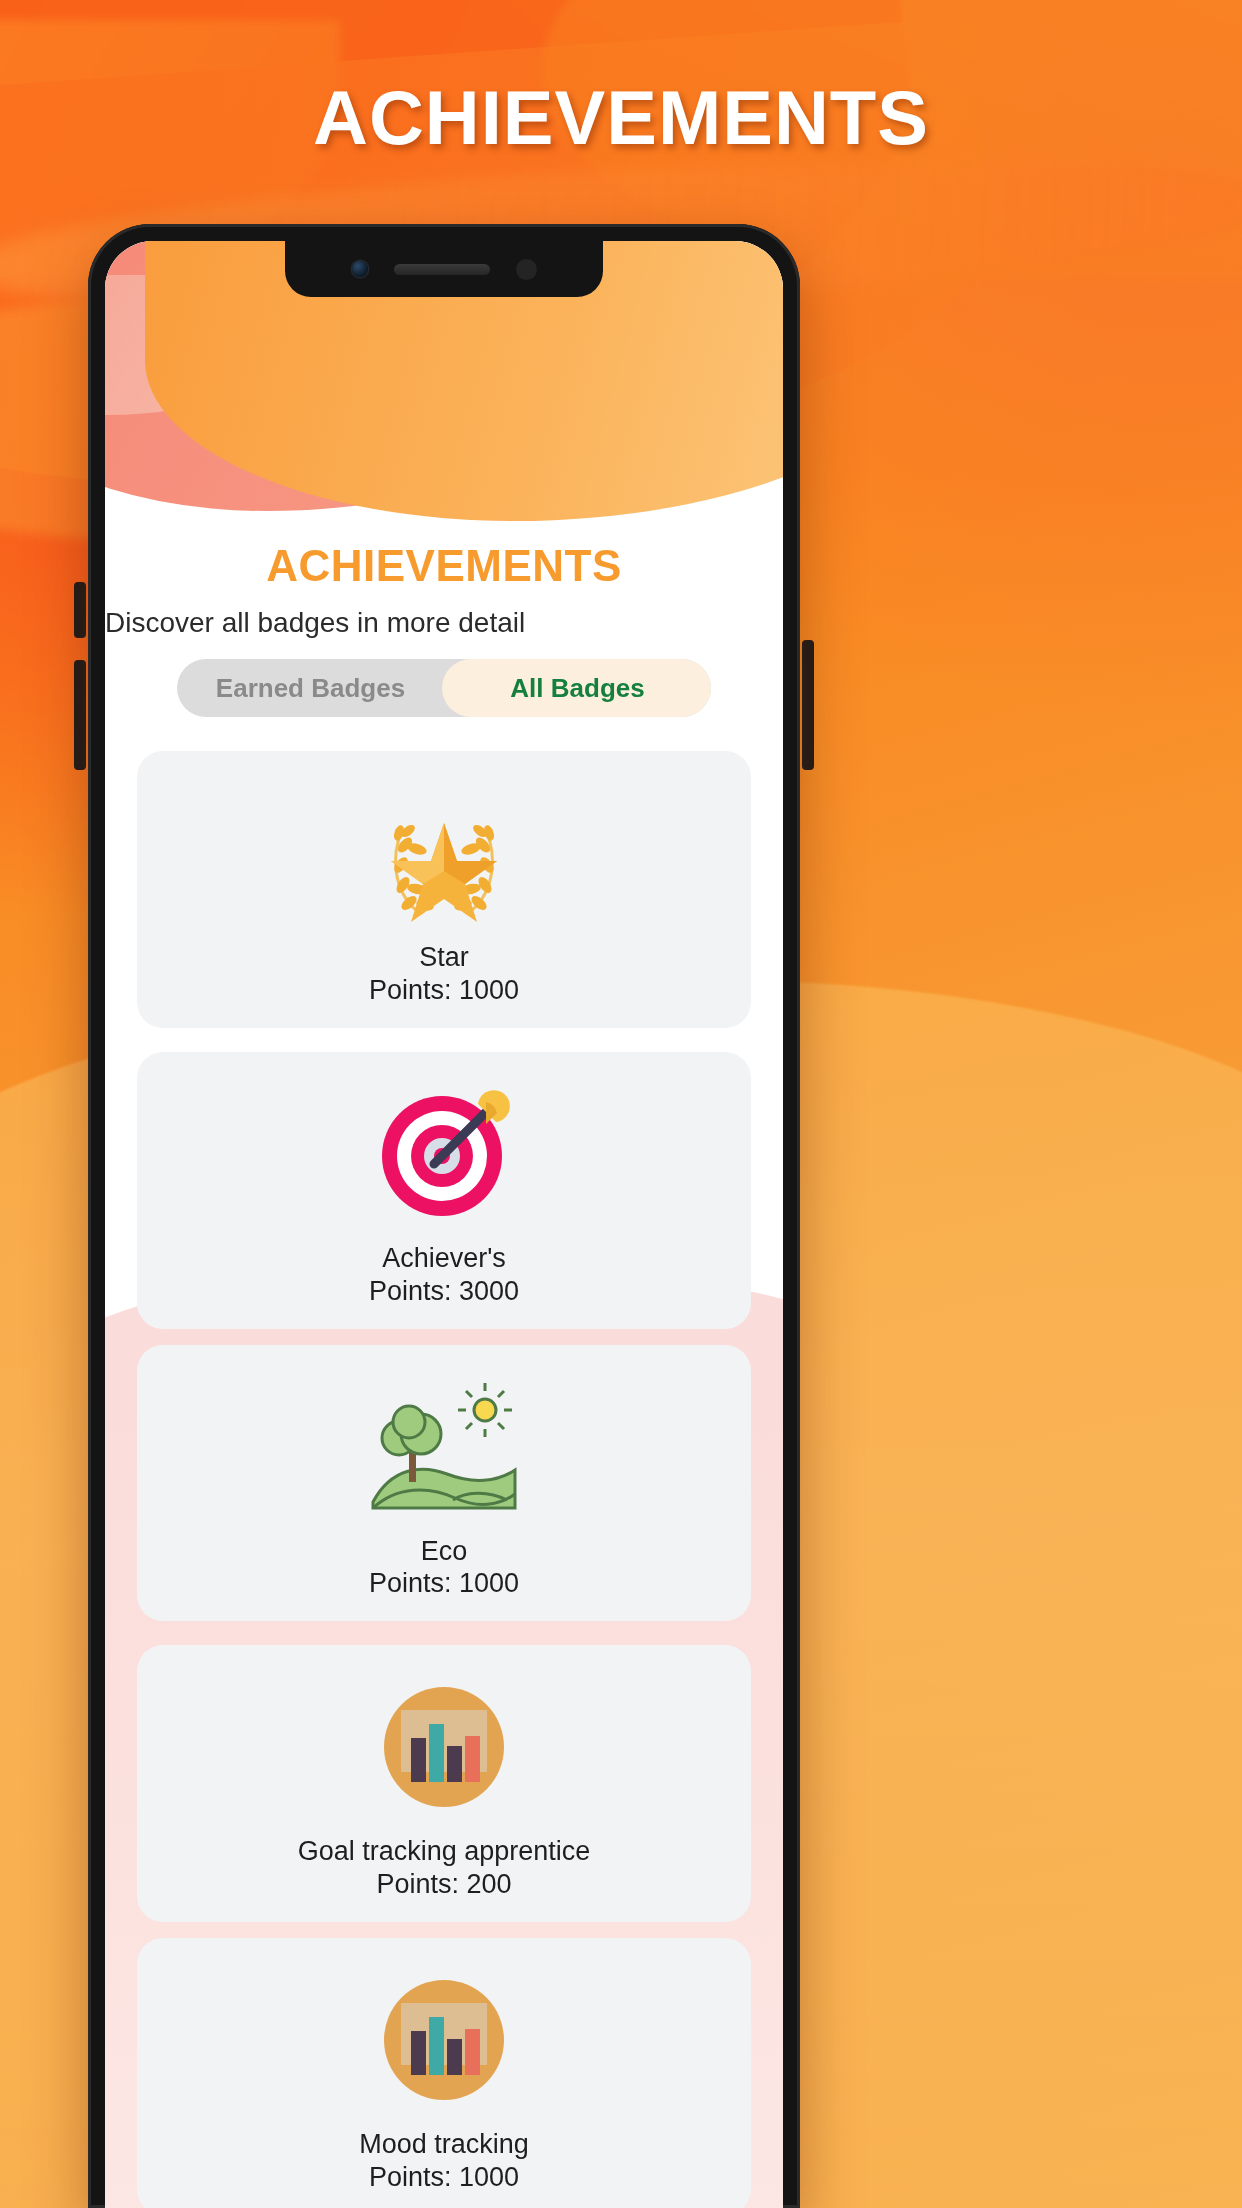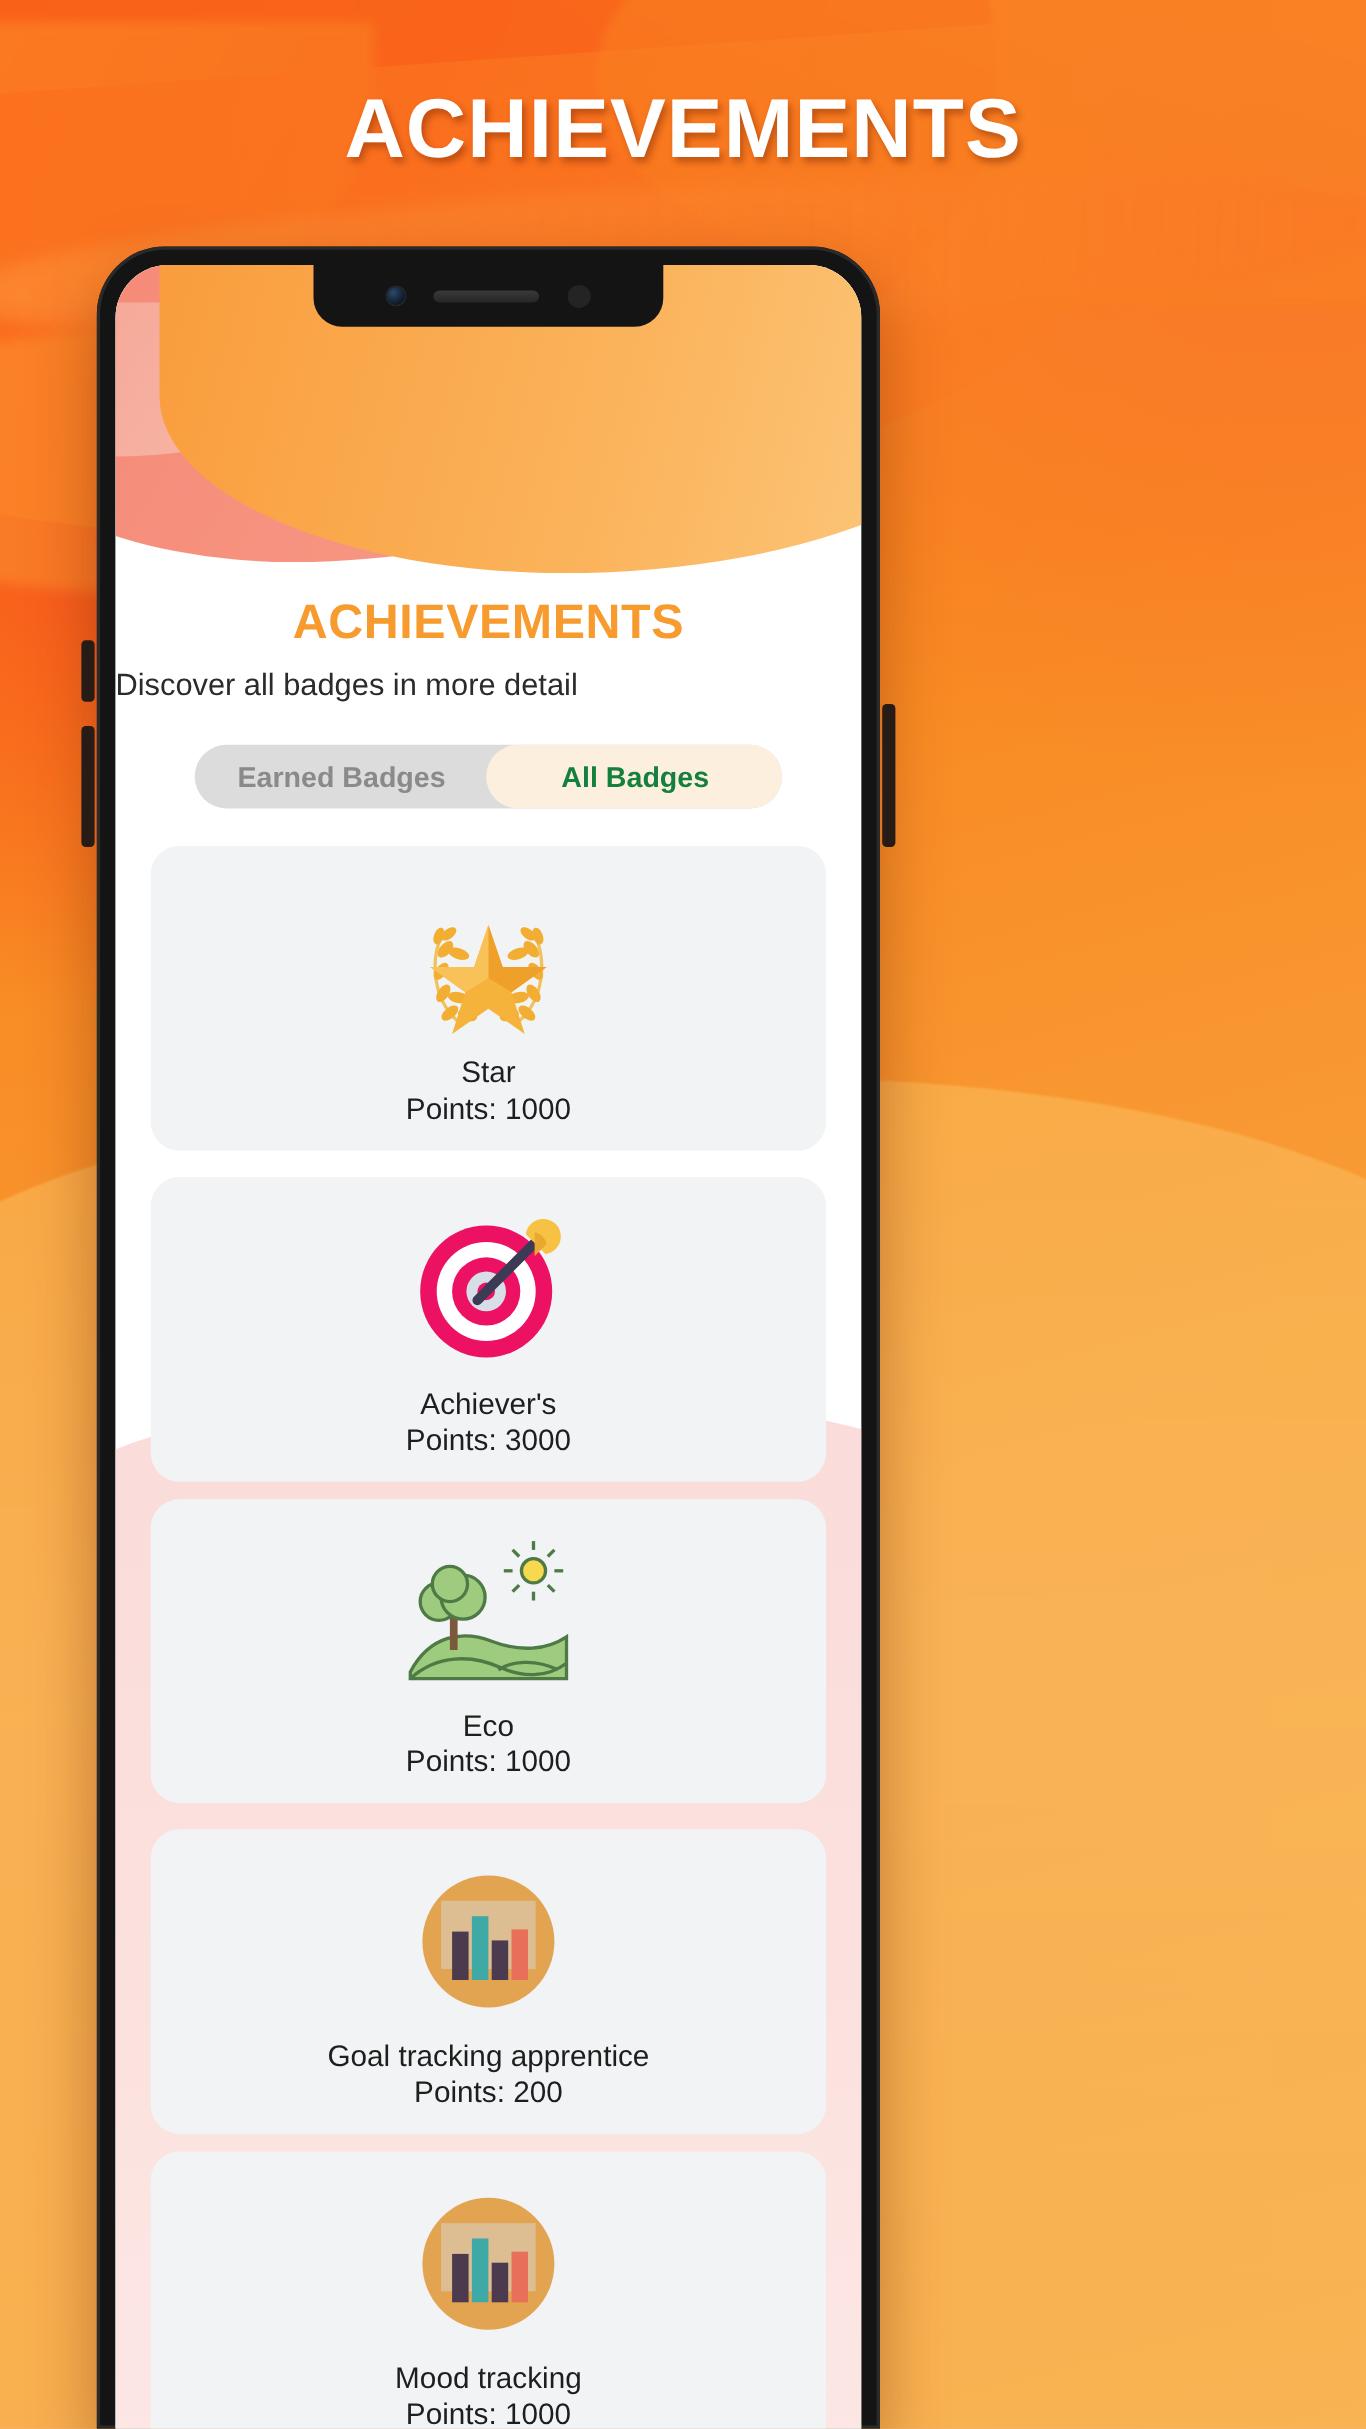--- a/index.html
+++ b/index.html
@@ -107,21 +107,21 @@
   .app-title {
     text-align:center; font-size:44px; font-weight:bold;
     color:#F79B2E; letter-spacing:.5px;
   }
   .app-sub {
     text-align:left; font-size:28px; color:#2B2B2B; margin-top:16px;
   }
 
   
   .seg {
-    margin:38px auto 0; width:534px; height:58px;
+    margin:20px auto 0; width:534px; height:58px;
     background:#DCDCDC; border-radius:29px; position:relative; display:flex;
   }
   .seg-item {
     flex:1; display:flex; align-items:center; justify-content:center;
     font-size:26px; font-weight:bold; position:relative; z-index:2;
   }
   .seg-item.inactive { color:#8A8A8A; }
   .seg-item.active { color:#15803d; }
   .seg-pill {
     position:absolute; right:0; top:0; width:50.4%; height:100%;

